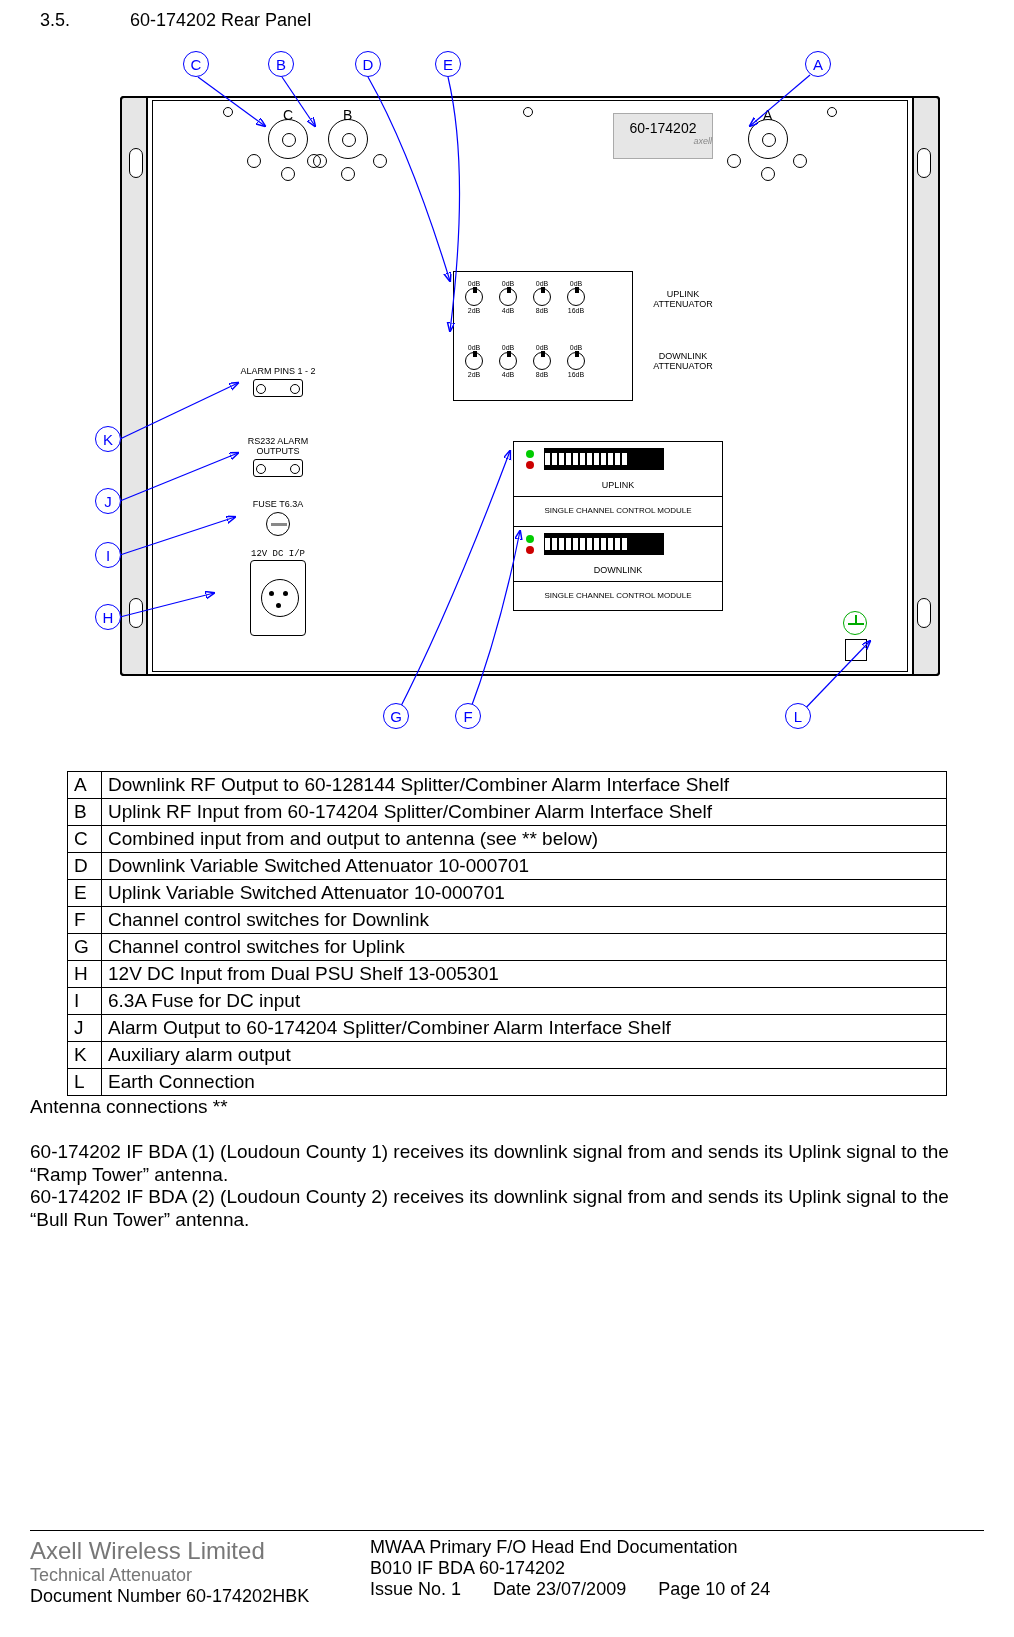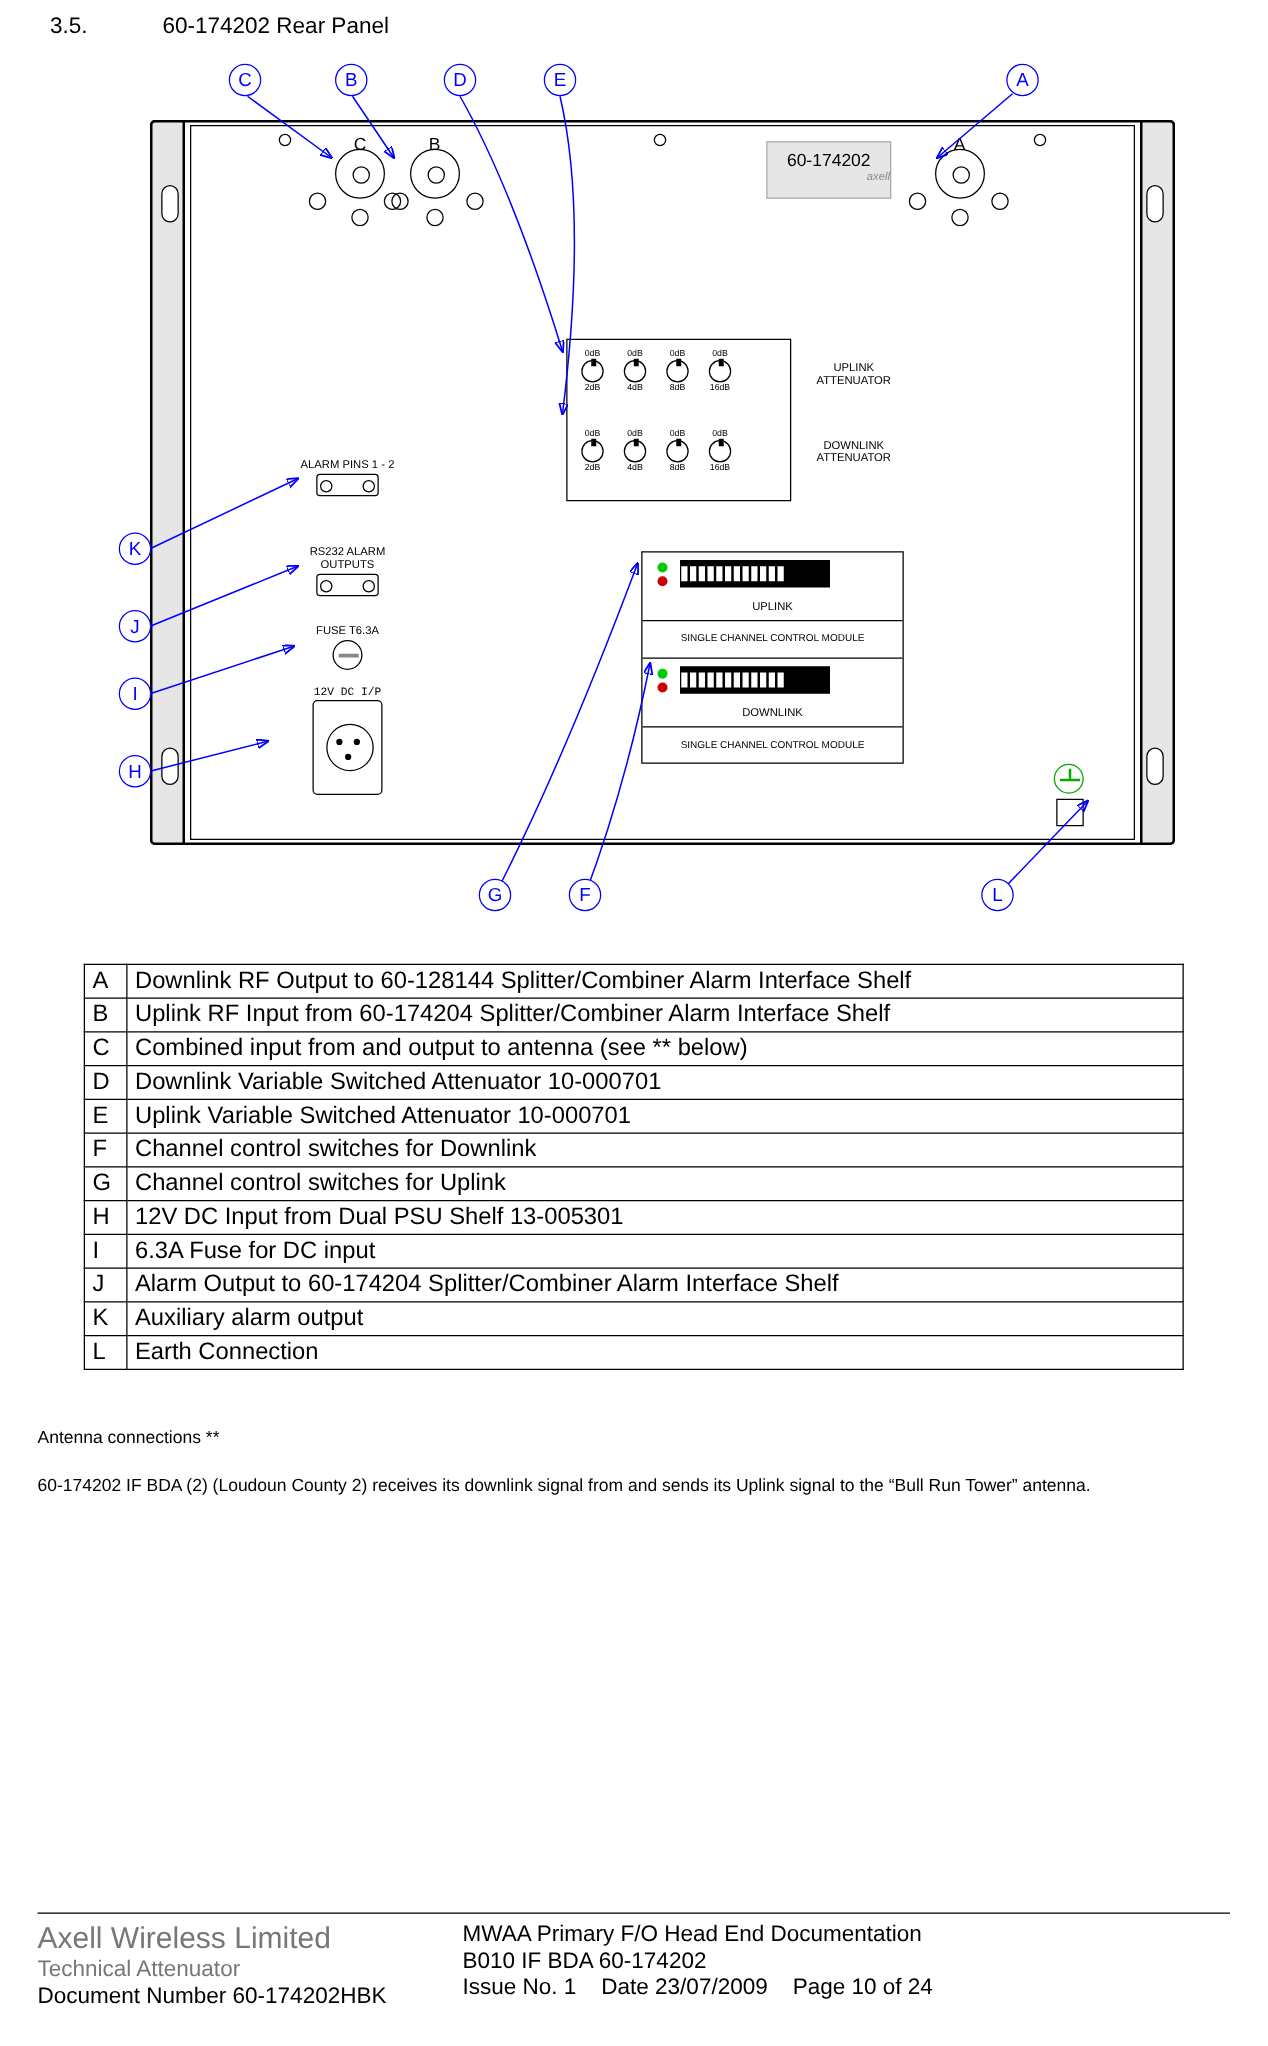--- a/index.html
+++ b/index.html
@@ -115,23 +115,22 @@
       font-size: 19px;
     }
     .legend-table td{
       border:1px solid #000;
       padding:2px 6px;
       vertical-align:top;
     }
     .legend-table td:first-child{width:34px; text-align:left;}
 
     .body-text{
-      font-size:14px;
+      font-size:19px;
       margin-left:0px;
-      margin-top:45px;
       line-height:1.2;
     }
     .body-text p{margin-bottom:0;}
     .body-text .sp{height:22px;}
 
     
     .footer{
       position:absolute;
       left:30px; right:30px; bottom:30px;
       border-top:1px solid #000;
@@ -140,21 +139,21 @@
       font-size:18px;
     }
     .footer .l{width:340px;}
     .footer .r{flex:1;}
     .footer .company{
       font-family: "Arial Narrow", Arial, sans-serif;
       font-size:24px; color:#777;
     }
     .footer .tech{color:#777; font-size:18px;}
     .footer .docn{color:#000; font-size:18px;}
-    .footer .r .row2{display:flex; gap:20px;}
+    .footer .r .row2{display:flex; gap:32px;}
   </style>
 </head>
 <body>
 
 <div class="page">
 
   <div class="section-heading">
     <span class="num">3.5.</span>
     <span>60-174202 Rear Panel</span>
   </div>
@@ -382,20 +381,21 @@
         <tr>
           <td>L</td>
           <td>Earth Connection</td>
         </tr>
       </tbody>
   </table>
 
   <div class="body-text">
     <p>Antenna connections **</p>
     <div class="sp"></div>
+    <p>60-174202 IF BDA (1) (Loudoun County 1) receives its downlink signal from and sends its Uplink signal to the “Ramp Tower” antenna.</p>
     <p>60-174202 IF BDA (2) (Loudoun County 2) receives its downlink signal from and sends its Uplink signal to the “Bull Run Tower” antenna.</p>
   </div>
 
 </div>
 
 <div class="footer">
   <div class="l">
     <div class="company">Axell Wireless Limited</div>
     <div class="tech">Technical Attenuator</div>
     <div class="docn">Document Number 60-174202HBK</div>

